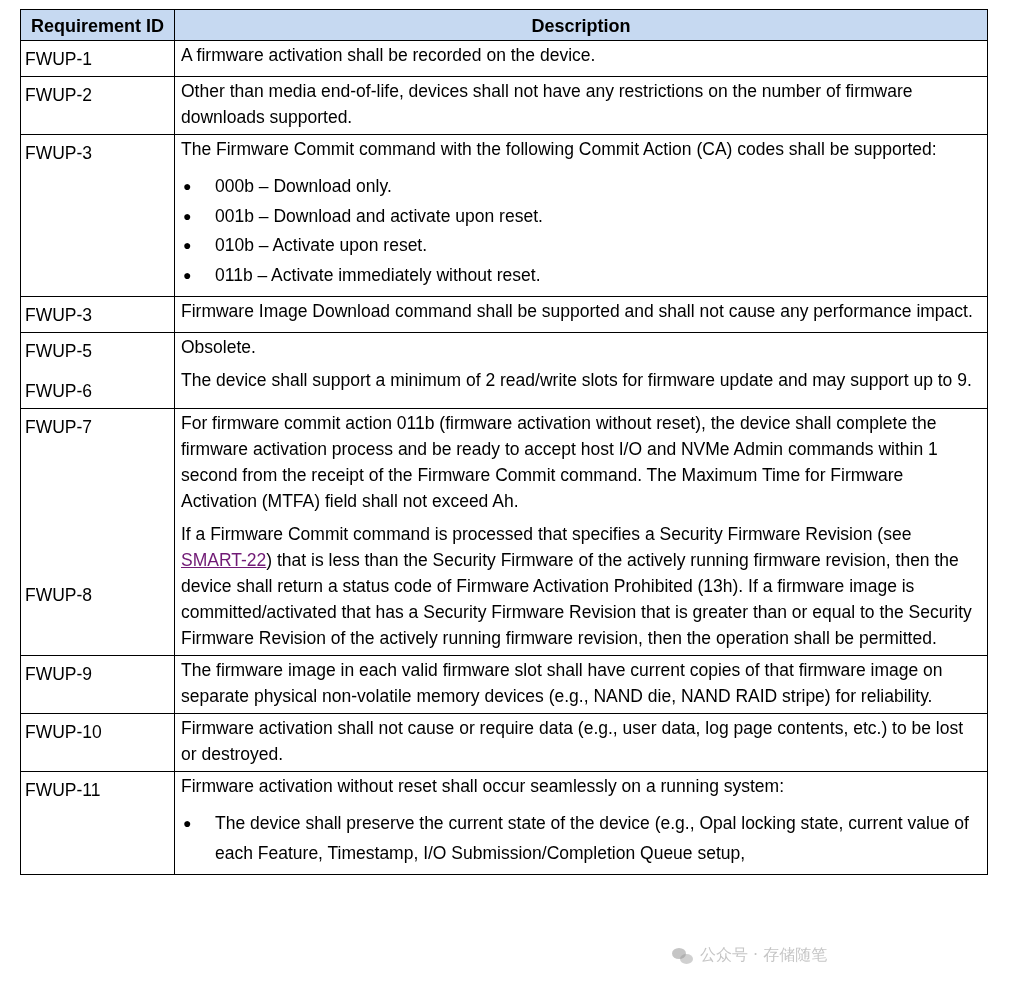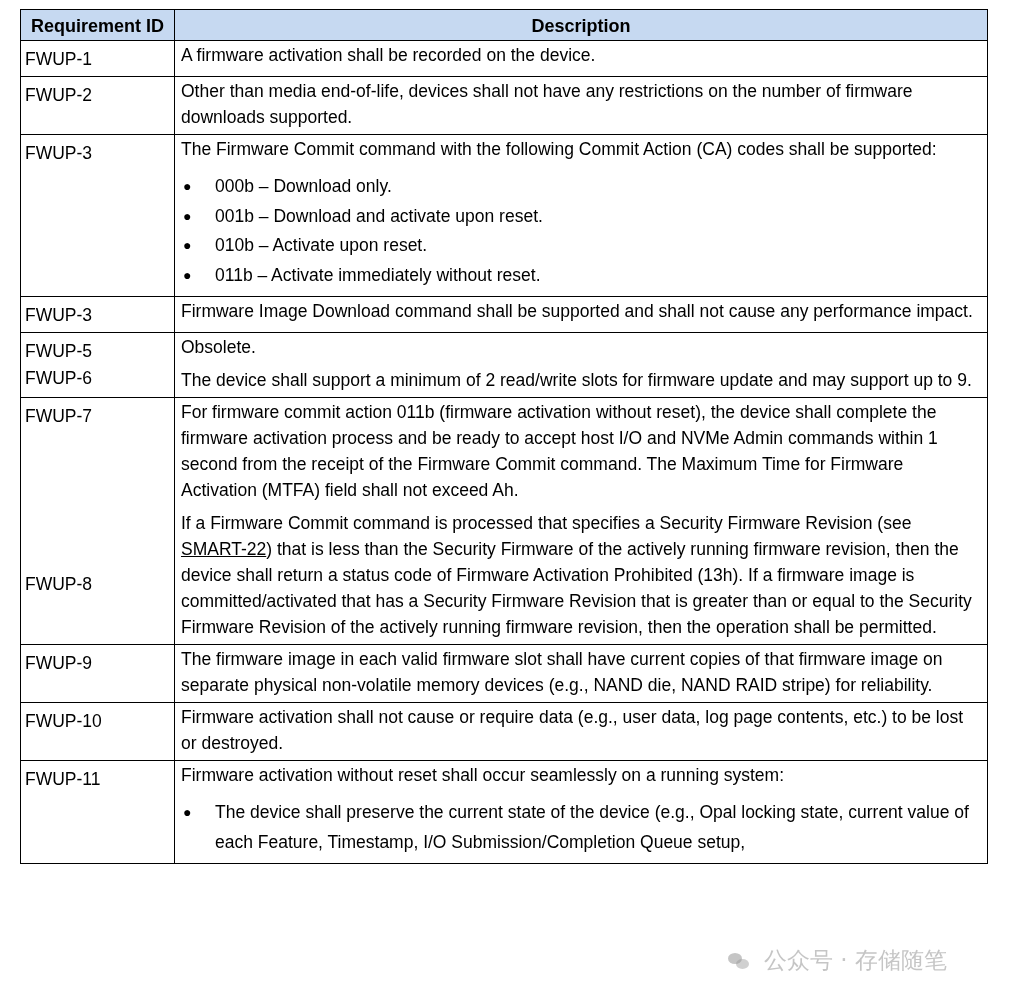--- a/index.html
+++ b/index.html
@@ -8,28 +8,28 @@
   table.req { position: absolute; left: 20px; top: 9px; width: 968px;
               border-collapse: collapse; table-layout: fixed; font-size: 17.5px; }
   table.req td, table.req th { border: 1.5px solid #000; vertical-align: top; }
   col.c-id { width: 154px; }
   th { background: #C6D9F1; font-weight: bold; text-align: center; padding: 4px 6px 2px 6px;
        height: 24px; line-height: 24px; font-size: 18px; }
   td.id { text-align: left; padding: 5px 4px 4px 4px; line-height: 26px; }
   td.desc { padding: 1px 6px 4px 6px; line-height: 26px; }
   .sub { display: block; }
   .sub + .sub { margin-top: 7px; }
-  td.id .sub + .sub { margin-top: 1px; }
+  td.id .sub + .sub { margin-top: 14px; }
   ul.bul { list-style: none; margin: 10px 0 2px 0; padding: 0; }
   ul.bul li { position: relative; padding-left: 34px; line-height: 29.5px; }
   ul.bul li .dot { position: absolute; left: 2px; top: 0; font-size: 14px; }
-  a.link { color: #000000; }
+  a.link { color: #701a75; }
   .id-spacer-78 { height: 135px; display: block; }
-  .watermark { position: absolute; left: 728px; top: 945px; display: flex; align-items: center;
-               gap: 14px; color: rgba(150,150,150,0.55); font-size: 23px;
+  .watermark { position: absolute; left: 672px; top: 945px; display: flex; align-items: center;
+               gap: 6px; color: rgba(150,150,150,0.55); font-size: 16px;
                font-family: "DejaVu Sans", sans-serif; pointer-events: none; }
   .wm-icon { width: 22px; height: 20px; position: relative; }
   .wm-icon .b1 { position: absolute; left: 0; top: 2px; width: 14px; height: 11px; border-radius: 50%;
                  background: rgba(150,150,150,0.55); }
   .wm-icon .b2 { position: absolute; left: 8px; top: 8px; width: 13px; height: 10px; border-radius: 50%;
                  background: rgba(150,150,150,0.45); }
 </style>
 </head>
 <body>
 

